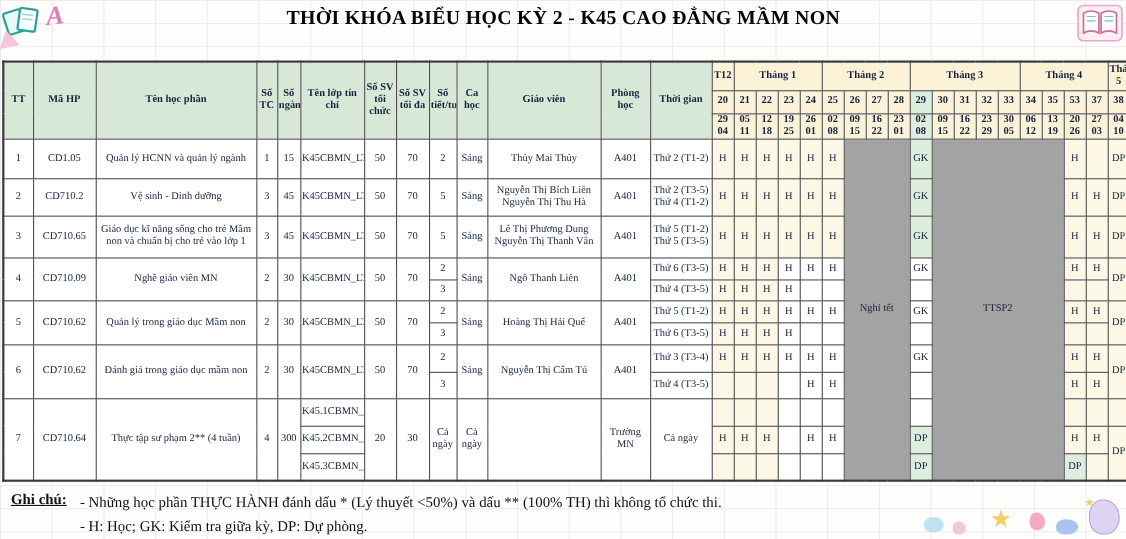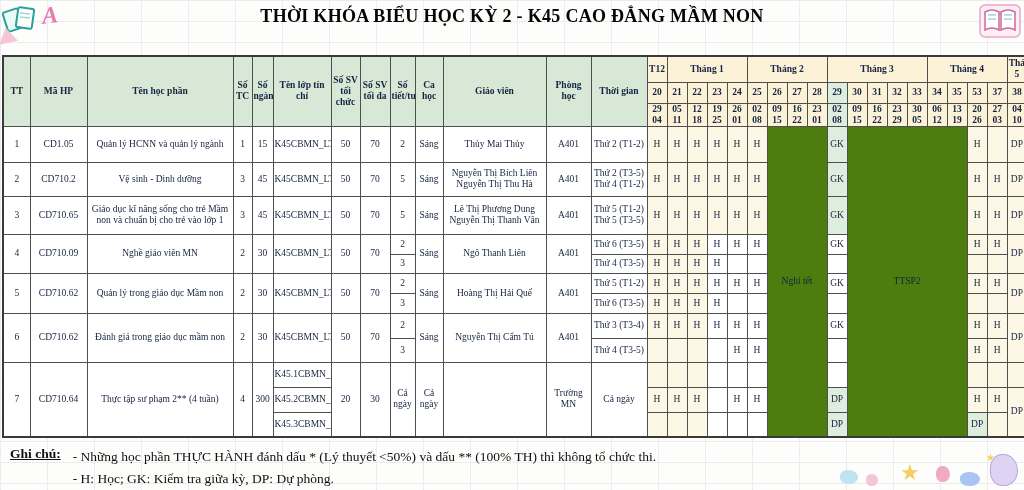--- a/index.html
+++ b/index.html
@@ -23,21 +23,21 @@
   .wk{background:#fbf2d8;font-weight:bold;font-size:10px;color:#17375e;}
   .dt{background:#fbf2d8;font-weight:bold;font-size:8.5px;color:#17375e;white-space:pre-line;}
   .c-y{background:#fdf8e6;}
   .c-w{background:#ffffff;}
   .c-g{background:#ddedde;}
   .ten{text-align:left;padding:1px 3px;}
   .gv{text-align:left;padding:1px 3px;white-space:pre-line;}
   .small{font-size:8px;}
   .tg{font-size:8.5px;white-space:pre-line;}
   .mark{font-size:9.5px;color:#1c2b3a;}
-  .span-label{background:#4d7c0f;font-size:9px;color:#17375e;}
+  .span-label{background:#a3a3a3;font-size:9px;color:#17375e;}
   #notes{position:absolute;left:10px;top:446px;z-index:3;font-size:13.5px;color:#101010;
     display:flex;align-items:flex-start;}
   #notes .gc-label{font-weight:bold;text-decoration:underline;margin-right:12px;white-space:nowrap;}
   #notes .gc-lines{line-height:1.65;}
   
   .deco{position:absolute;z-index:1;}
   #deco-tl{left:2px;top:0;width:70px;height:46px;}
   #deco-tl .letter{position:absolute;left:40px;top:2px;font-size:24px;font-weight:bold;
     font-style:italic;color:#e87bb0;transform:rotate(-6deg);}
   #deco-tl .book{position:absolute;left:0;top:4px;}

